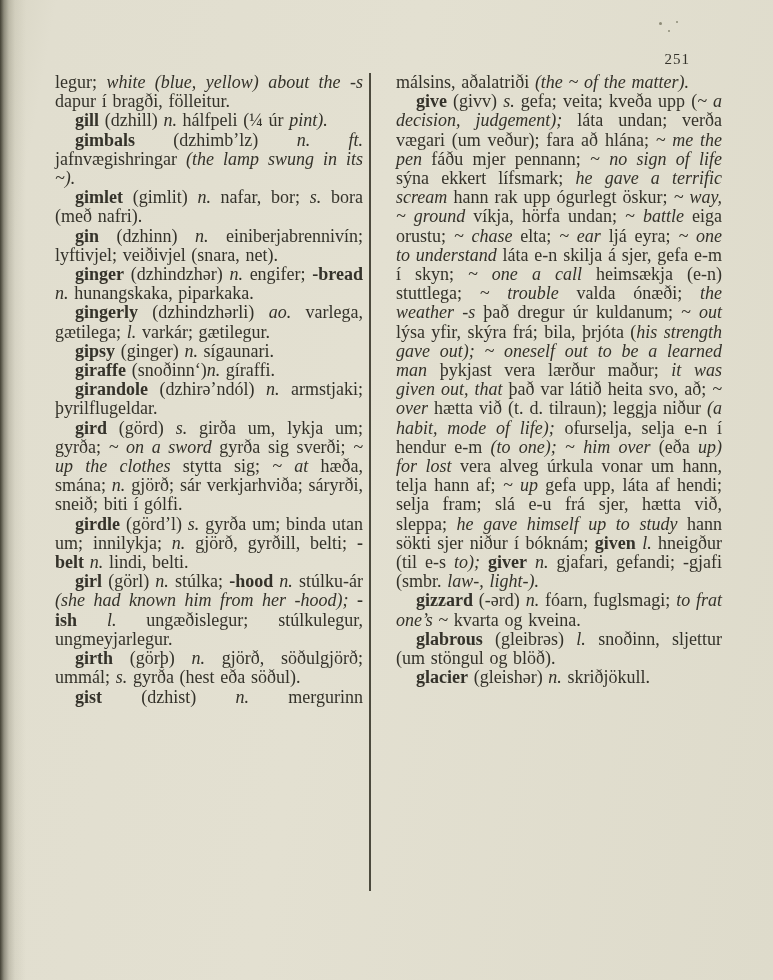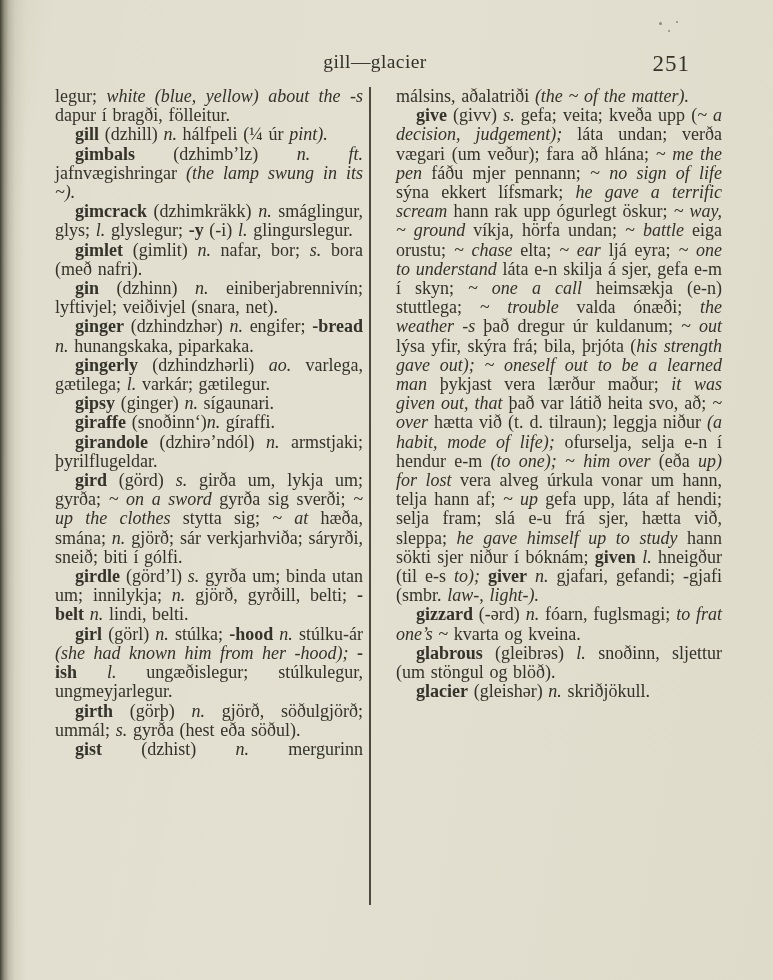--- a/index.html
+++ b/index.html
@@ -29,24 +29,24 @@
   .speck{position:absolute;background:#8d8b77;border-radius:50%;}
   .speck.s1{left:659px;top:22px;width:3px;height:3px;}
   .speck.s2{left:676px;top:21px;width:2px;height:2px;}
   .speck.s3{left:668px;top:30px;width:2px;height:2px;}
   .running-title{
     position:absolute;top:51px;left:55px;width:640px;
     text-align:center;font-size:19.5px;letter-spacing:0.4px;
   }
   .page-number{
     position:absolute;top:51px;right:83px;
-    font-size:23px;letter-spacing:1px;
+    font-size:15px;letter-spacing:1px;
   }
   .columns{
-    position:absolute;top:87px;left:55px;width:667px;
+    position:absolute;top:73px;left:55px;width:667px;
     display:flex;align-items:stretch;min-height:818px;
   }
   .col{
     font-size:18px;line-height:19.2px;word-spacing:1.2px;
     box-sizing:border-box;
   }
   .col-left{width:314px;padding-right:6px;}
   .divider{width:2px;background:var(--rule);align-self:stretch;}
   .col-right{flex:1;padding-left:25px;}
   p.entry{margin:0;text-indent:20px;text-align:justify;}
@@ -57,29 +57,27 @@
 </style>
 </head>
 <body>
 
 <div class="page">
   <div class="gutter-shadow"></div>
   <div class="speck s1"></div>
   <div class="speck s2"></div>
   <div class="speck s3"></div>
 
-  <div class="running-title">gill—glacier</div>
   <div class="page-number">251</div>
 
   <div class="columns">
     <div class="col col-left" id="col-left">
         <p class="entry no-indent"><span>legur; </span><span class="i">white (blue, yellow) about the -s </span><span>dapur í bragði, fölleitur.</span></p>
         <p class="entry"><span class="b">gill</span><span> (dzhill) </span><span class="i">n.</span><span> hálfpeli (¼ úr </span><span class="i">pint).</span></p>
         <p class="entry"><span class="b">gimbals</span><span> (dzhimb’lz) </span><span class="i">n. ft.</span><span> jafnvægishringar </span><span class="i">(the lamp swung in its ~).</span></p>
-        <p class="entry"><span class="b">gimcrack</span><span> (dzhimkräkk) </span><span class="i">n.</span><span> smáglingur, glys; </span><span class="i">l.</span><span> glyslegur; </span><span class="b">-y</span><span> (-i) </span><span class="i">l.</span><span> glingurslegur.</span></p>
         <p class="entry"><span class="b">gimlet</span><span> (gimlit) </span><span class="i">n.</span><span> nafar, bor; </span><span class="i">s.</span><span> bora (með nafri).</span></p>
         <p class="entry"><span class="b">gin</span><span> (dzhinn) </span><span class="i">n.</span><span> einiberjabrennivín; lyftivjel; veiðivjel (snara, net).</span></p>
         <p class="entry"><span class="b">ginger</span><span> (dzhindzhər) </span><span class="i">n.</span><span> engifer; </span><span class="b">-bread</span><span> </span><span class="i">n.</span><span> hunangskaka, piparkaka.</span></p>
         <p class="entry"><span class="b">gingerly</span><span> (dzhindzhərli) </span><span class="i">ao.</span><span> varlega, gætilega; </span><span class="i">l.</span><span> varkár; gætilegur.</span></p>
         <p class="entry"><span class="b">gipsy</span><span> (ginger) </span><span class="i">n.</span><span> sígaunari.</span></p>
         <p class="entry"><span class="b">giraffe</span><span> (snoðinn‘)</span><span class="i">n.</span><span> gíraffi.</span></p>
         <p class="entry"><span class="b">girandole</span><span> (dzhirə’ndól) </span><span class="i">n.</span><span> armstjaki; þyrilflugeldar.</span></p>
         <p class="entry"><span class="b">gird</span><span> (görd) </span><span class="i">s.</span><span> girða um, lykja um; gyrða; </span><span class="i">~ on a sword</span><span> gyrða sig sverði; </span><span class="i">~ up the clothes</span><span> stytta sig; </span><span class="i">~ at</span><span> hæða, smána; </span><span class="i">n.</span><span> gjörð; sár verkjarhviða; sáryrði, sneið; biti í gólfi.</span></p>
         <p class="entry"><span class="b">girdle</span><span> (görd’l) </span><span class="i">s.</span><span> gyrða um; binda utan um; innilykja; </span><span class="i">n.</span><span> gjörð, gyrðill, belti; </span><span class="b">-belt</span><span> </span><span class="i">n.</span><span> lindi, belti.</span></p>
         <p class="entry"><span class="b">girl</span><span> (görl) </span><span class="i">n.</span><span> stúlka; </span><span class="b">-hood</span><span> </span><span class="i">n.</span><span> stúlku-ár </span><span class="i">(she had known him from her -hood);</span><span> </span><span class="b">-ish</span><span> </span><span class="i">l.</span><span> ungæðislegur; stúlkulegur, ungmeyjarlegur.</span></p>

